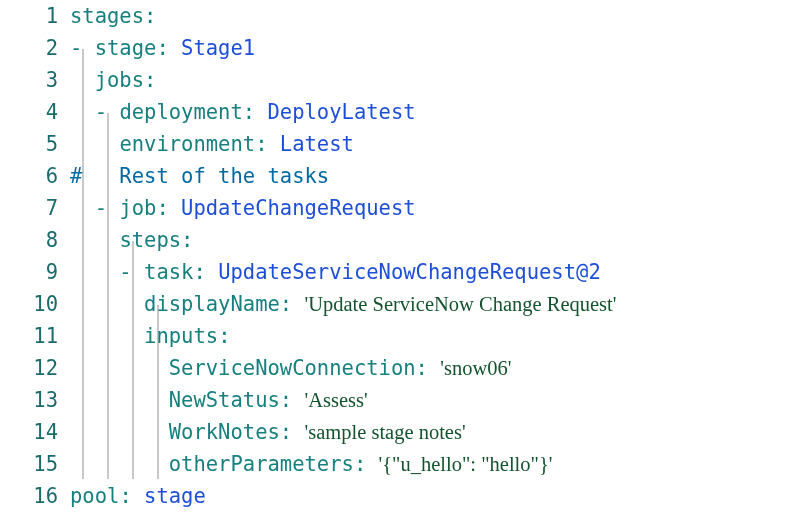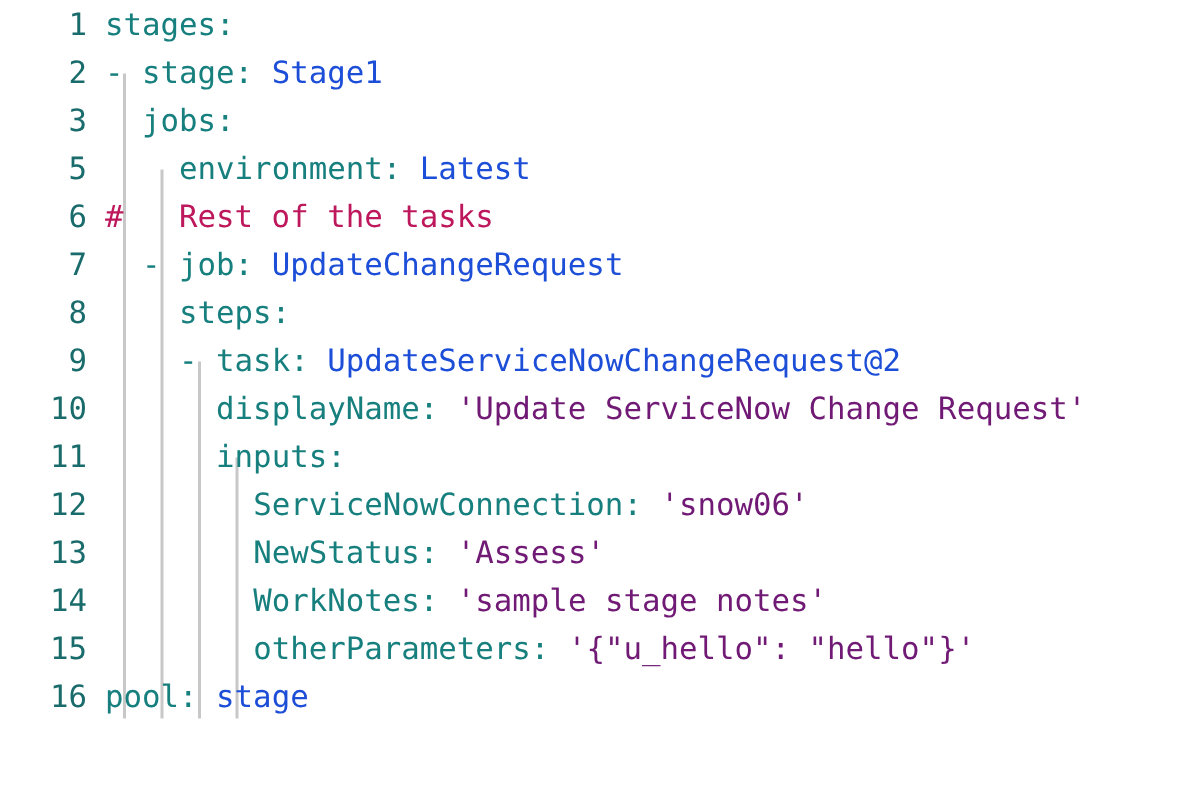--- a/index.html
+++ b/index.html
@@ -46,22 +46,22 @@
     padding-left: 12px;
     white-space: pre;
     vertical-align: top;
   }
 
   
   .tok-key      { color: #17807e; }
   .tok-punct    { color: #17807e; }
   .tok-dash     { color: #17807e; }
   .tok-value    { color: #1d4ed8; }
-  .tok-string   { color: #701a75; }
-  .tok-comment  { color: #be185d; }
+  .tok-string   { color: #14532d; font-family: Liberation Serif, serif; }
+  .tok-comment  { color: #0369a1; }
   .tok-plain    { color: #2c5aa0; }
 
   
   .indent-guides {
     position: absolute;
     left: 0;
     top: 0;
     width: 786px;
     height: 525px;
     pointer-events: none;
@@ -81,20 +81,21 @@
       <div class="guide" style="left: 82px; top: 49px; height: 430px; background: rgb(200, 200, 200);"></div>
       <div class="guide" style="left: 107px; top: 113px; height: 366px; background: rgb(200, 200, 200);"></div>
       <div class="guide" style="left: 132px; top: 241px; height: 238px; background: rgb(200, 200, 200);"></div>
       <div class="guide" style="left: 157px; top: 305px; height: 174px; background: rgb(200, 200, 200);"></div>
     </div>
 
   <div class="code-lines">
       <div class="code-line"><span class="line-number">1</span><span class="line-content"><span class="tok-key">stages</span><span class="tok-punct">:</span></span></div>
       <div class="code-line"><span class="line-number">2</span><span class="line-content"><span class="tok-dash">- </span><span class="tok-key">stage</span><span class="tok-punct">: </span><span class="tok-value">Stage1</span></span></div>
       <div class="code-line"><span class="line-number">3</span><span class="line-content"><span class="tok-plain">  </span><span class="tok-key">jobs</span><span class="tok-punct">:</span></span></div>
+      <div class="code-line"><span class="line-number">4</span><span class="line-content"><span class="tok-dash">  - </span><span class="tok-key">deployment</span><span class="tok-punct">: </span><span class="tok-value">DeployLatest</span></span></div>
       <div class="code-line"><span class="line-number">5</span><span class="line-content"><span class="tok-plain">    </span><span class="tok-key">environment</span><span class="tok-punct">: </span><span class="tok-value">Latest</span></span></div>
       <div class="code-line"><span class="line-number">6</span><span class="line-content"><span class="tok-comment">#   Rest of the tasks</span></span></div>
       <div class="code-line"><span class="line-number">7</span><span class="line-content"><span class="tok-dash">  - </span><span class="tok-key">job</span><span class="tok-punct">: </span><span class="tok-value">UpdateChangeRequest</span></span></div>
       <div class="code-line"><span class="line-number">8</span><span class="line-content"><span class="tok-plain">    </span><span class="tok-key">steps</span><span class="tok-punct">:</span></span></div>
       <div class="code-line"><span class="line-number">9</span><span class="line-content"><span class="tok-dash">    - </span><span class="tok-key">task</span><span class="tok-punct">: </span><span class="tok-value">UpdateServiceNowChangeRequest@2</span></span></div>
       <div class="code-line"><span class="line-number">10</span><span class="line-content"><span class="tok-plain">      </span><span class="tok-key">displayName</span><span class="tok-punct">: </span><span class="tok-string">'Update ServiceNow Change Request'</span></span></div>
       <div class="code-line"><span class="line-number">11</span><span class="line-content"><span class="tok-plain">      </span><span class="tok-key">inputs</span><span class="tok-punct">:</span></span></div>
       <div class="code-line"><span class="line-number">12</span><span class="line-content"><span class="tok-plain">        </span><span class="tok-key">ServiceNowConnection</span><span class="tok-punct">: </span><span class="tok-string">'snow06'</span></span></div>
       <div class="code-line"><span class="line-number">13</span><span class="line-content"><span class="tok-plain">        </span><span class="tok-key">NewStatus</span><span class="tok-punct">: </span><span class="tok-string">'Assess'</span></span></div>
       <div class="code-line"><span class="line-number">14</span><span class="line-content"><span class="tok-plain">        </span><span class="tok-key">WorkNotes</span><span class="tok-punct">: </span><span class="tok-string">'sample stage notes'</span></span></div>

